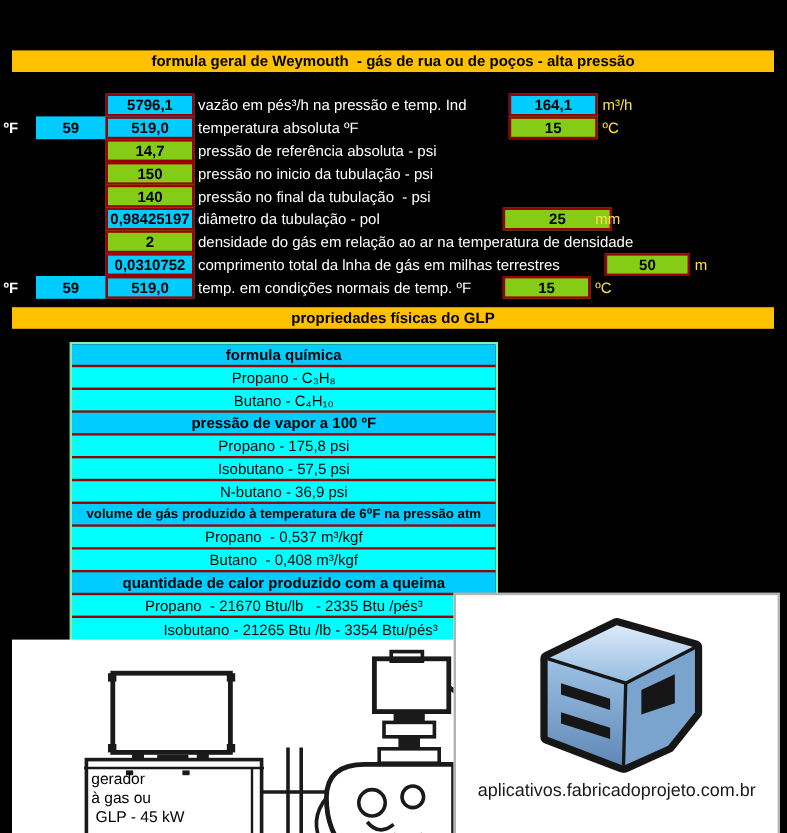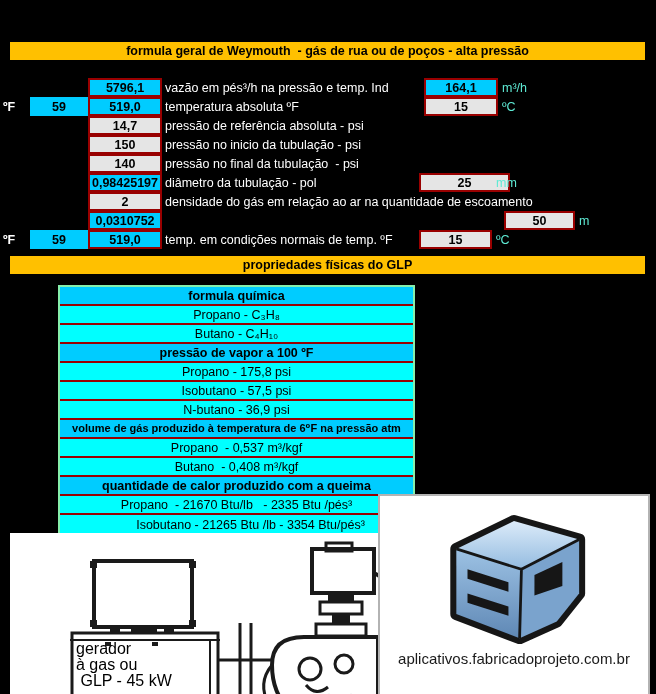--- a/index.html
+++ b/index.html
@@ -9,41 +9,41 @@
   .titlebar { position:absolute; left:10px; width:635px; height:18px; background:#FFC000;
               color:#000; font-weight:bold; font-size:12.5px; display:flex; align-items:center;
               justify-content:center; white-space:pre; }
   .t1 { top:14px; } .t2 { top:228px; }
 
   .row { position:absolute; left:0; width:656px; height:19px; }
   .cell { position:absolute; top:0; height:19px; box-sizing:border-box; display:flex;
           align-items:center; justify-content:center; font-weight:bold; font-size:12.5px; color:#000; }
   .bordered { border:2px solid #990000; }
   .cyan { background:#00CCFF; }
-  .yel  { background:#e5e5e5; }
+  .yel  { background:#84cc16; }
   .main { left:88px; width:74px; }
   .pre  { left:30px; width:58px; }
   .prefix { position:absolute; left:3px; top:0; height:19px; display:flex; align-items:center;
             color:#fff; font-size:12.5px; font-weight:bold; }
   .lbl  { position:absolute; left:165px; top:0; height:19px; display:flex; align-items:center;
           color:#fff; font-size:12.5px; white-space:pre; }
   .unit { position:absolute; top:0; height:19px; display:flex; align-items:center;
-          color:#5eead4; font-size:12.5px; white-space:pre; }
+          color:#fde047; font-size:12.5px; white-space:pre; }
 
   .glp { position:absolute; left:58px; top:257px; width:357px; box-sizing:border-box;
          border:2px solid #86efac; z-index:1; }
   .trow { height:19px; box-sizing:border-box; border-bottom:2px solid #990000; background:#00FFFF;
           display:flex; align-items:center; justify-content:center; font-size:12.5px; color:#000;
           white-space:pre; }
   .trow:last-child { border-bottom:none;padding-left:28px; }
   .th { background:#00CCFF; font-weight:bold; }
   .small { font-size:11px; }
 
   .draw { position:absolute; left:10px; top:505px; width:636px; height:179px; background:#fff; z-index:1; }
-  .genlabel { position:absolute; left:66px; top:108px; color:#000; font-size:16px; line-height:16px;
+  .genlabel { position:absolute; left:66px; top:108px; color:#000; font-size:13px; line-height:16px;
               white-space:pre; z-index:2; }
 
   .panel { position:absolute; left:378px; top:466px; width:272px; height:214px; background:#fff;
            border:2px solid #b3b3b3; box-sizing:border-box; z-index:5; display:flex;
            flex-direction:column; align-items:center; }
   .panel-link { margin-top:6px; font-size:15px; color:#1a1a1a; white-space:pre; }
 
   .foot { position:absolute; background:#fff; z-index:2; }
   .f1 { left:386px; top:685px; width:8px;  height:7px; }
   .f2 { left:398px; top:685px; width:16px; height:7px; }
@@ -90,25 +90,26 @@
 
   <div class="row" style="top:145px">
     <div class="cell main cyan bordered">0,98425197</div>
     <div class="lbl">diâmetro da tubulação - pol</div>
     <div class="cell yel bordered" style="left:419px;width:91px">25</div>
     <div class="unit" style="left:496px">mm</div>
   </div>
 
   <div class="row" style="top:164px">
     <div class="cell main yel bordered">2</div>
-    <div class="lbl">densidade do gás em relação ao ar na quantidade de escoamento</div>
+    <div class="lbl">densidade do gás em relação ao ar na temperatura de densidade</div>
   </div>
 
   <div class="row" style="top:183px">
     <div class="cell main cyan bordered">0,0310752</div>
+    <div class="lbl">comprimento total da lnha de gás em milhas terrestres</div>
     <div class="cell yel bordered" style="left:504px;width:71px">50</div>
     <div class="unit" style="left:579px">m</div>
   </div>
 
   <div class="row" style="top:202px">
     <div class="prefix">ºF</div>
     <div class="cell pre cyan">59</div>
     <div class="cell main cyan bordered">519,0</div>
     <div class="lbl">temp. em condições normais de temp. ºF</div>
     <div class="cell yel bordered" style="left:419px;width:73px">15</div>

